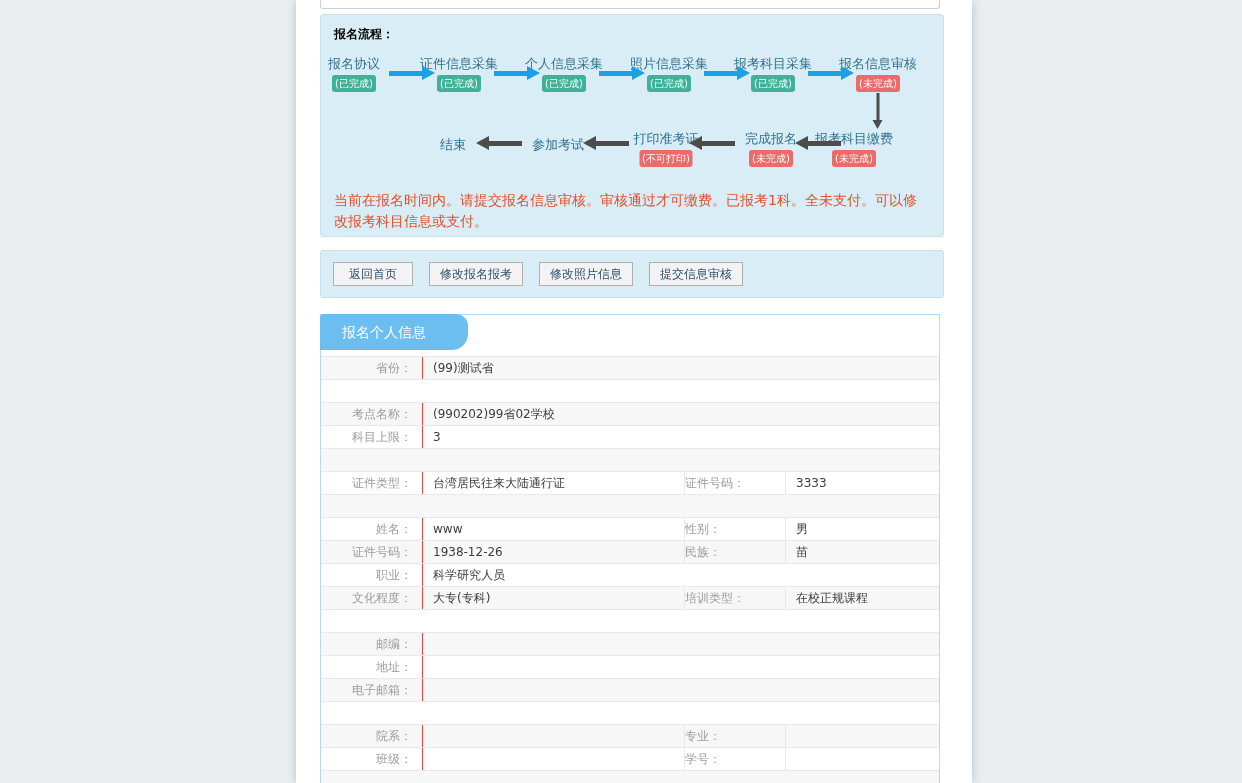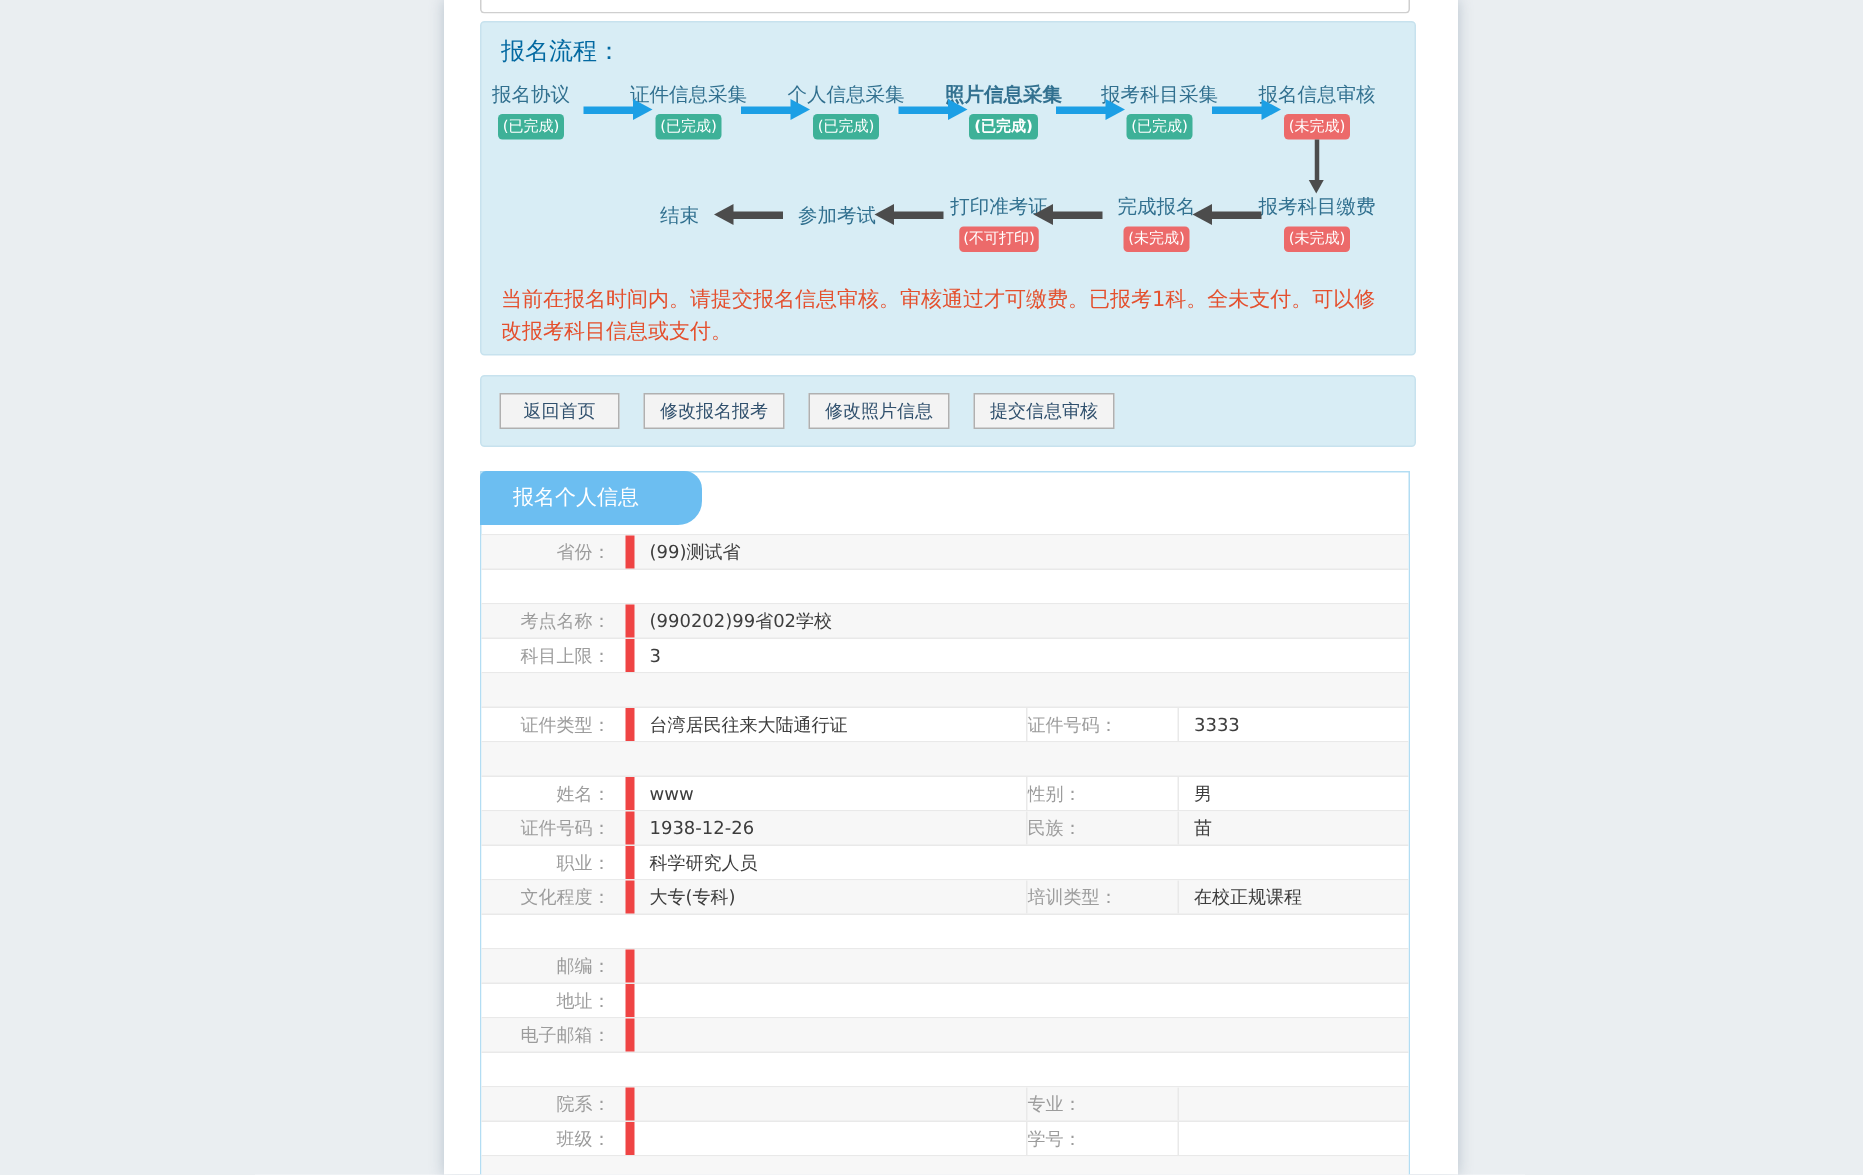--- a/index.html
+++ b/index.html
@@ -8,21 +8,21 @@
   .column { position:absolute; left:296px; top:0; width:676px; height:783px;
     background:#ffffff; box-shadow:0 0 9px rgba(120,140,160,.45); overflow:hidden; }
 
   
   .top-box { width:620px; margin-left:24px; height:9px; background:#fff;
     border:1px solid #cfcfcf; border-top:none; border-radius:0 0 3px 3px; }
 
   
   .flow-panel { width:624px; margin:5px 0 0 24px; height:223px; background:#d8edf5;
     border:1px solid #c7e2ee; border-radius:3px; padding-top:10px; }
-  .flow-title { padding-left:13px; font-size:16px; color:#0369a1; height:18px; line-height:18px; }
+  .flow-title { padding-left:13px; font-size:12px; color:#000000; height:18px; line-height:18px;font-weight:bold; }
   .flow-canvas { position:relative; height:112px; margin-top:13px; }
   .fnode { position:absolute; transform:translateX(-50%); text-align:center; white-space:nowrap; }
   .flabel { font-size:13px; color:#31708f; line-height:16px; }
   .fbadge { display:inline-block; margin-top:2px; padding:1px 3px; border-radius:3px;
     font-size:10px; line-height:15px; color:#fff; }
   .fbadge.done { background:#3eb198; }
   .fbadge.pending { background:#ec6a6a; }
   .arr { position:absolute; height:5px; background:currentColor; color:#1c9fe5; width:34px; }
   .arr.dark { color:#4c4c4c; }
   .arr.r::after { content:''; position:absolute; right:-12px; top:-5px;
@@ -44,59 +44,59 @@
   
   .profile { width:620px; margin:16px 0 0 24px; background:#fff;
     border:1px solid #b3ddf3; border-bottom:none; height:469px; }
   .tab { width:148px; height:36px; line-height:36px; background:#6cbef1; color:#fff;
     font-size:14px; padding-left:22px; border-radius:4px 12px 16px 0; margin:-1px 0 0 -1px; }
   .ptable { margin-top:6px; border-top:1px solid #e9e9e9; }
   .prow { display:flex; height:23px; line-height:22px; border-bottom:1px solid #e9e9e9;
     font-size:12px; background:#fff; }
   .prow.odd { background:#f7f7f7; }
   .cell { overflow:hidden; white-space:nowrap; }
-  .lab { width:102px; text-align:right; padding-right:10px; color:#9c9c9c; border-right:6px solid #ef4444; }
+  .lab { width:102px; text-align:right; padding-right:10px; color:#9c9c9c; border-right:1px solid #ef4444; }
   .val { padding-left:10px; color:#3d3d3d; }
   .v1 { width:262px; border-right:1px solid #e9e9e9; }
   .l2 { width:101px; text-align:left; padding-right:10px; color:#9c9c9c; border-right:1px solid #e9e9e9; }
   .v2 { flex:1; }
   .vfull { flex:1; }
   .spacer-cell { flex:1; }
 </style>
 </head>
 <body>
 
 <div class="column">
 
   <div class="top-box"></div>
 
   <div class="flow-panel">
     <div class="flow-title">报名流程：</div>
     <div class="flow-canvas" id="flow-canvas">
         <div class="fnode" style="left: 33px; top: 0px;"><div class="flabel">报名协议</div><div class="fbadge done">(已完成)</div></div>
         <div class="fnode" style="left: 138px; top: 0px;"><div class="flabel">证件信息采集</div><div class="fbadge done">(已完成)</div></div>
         <div class="fnode" style="left: 243px; top: 0px;"><div class="flabel">个人信息采集</div><div class="fbadge done">(已完成)</div></div>
-        <div class="fnode" style="left: 348px; top: 0px; font-weight: bold;"><div class="flabel">照片信息采集</div><div class="fbadge done">(已完成)</div></div>
+        <div class="fnode" style="left: 348px; top: 0px;"><div class="flabel">照片信息采集</div><div class="fbadge done">(已完成)</div></div>
         <div class="fnode" style="left: 452px; top: 0px;"><div class="flabel">报考科目采集</div><div class="fbadge done">(已完成)</div></div>
         <div class="fnode" style="left: 557px; top: 0px;"><div class="flabel">报名信息审核</div><div class="fbadge pending">(未完成)</div></div>
         <span class="arr r" style="left: 68px; top: 15px;"></span>
         <span class="arr r" style="left: 173px; top: 15px;"></span>
         <span class="arr r" style="left: 278px; top: 15px;"></span>
         <span class="arr r" style="left: 383px; top: 15px;"></span>
         <span class="arr r" style="left: 487px; top: 15px;"></span>
         <span class="varr" style="left: 557px; top: 37px;"></span>
         <div class="fnode" style="left: 132px; top: 81px;">
           <div class="flabel">结束</div>
         </div>
         <div class="fnode" style="left: 237px; top: 81px;">
           <div class="flabel">参加考试</div>
         </div>
         <div class="fnode" style="left: 345px; top: 75px;"><div class="flabel">打印准考证</div><div class="fbadge pending">(不可打印)</div></div>
         <div class="fnode" style="left: 450px; top: 75px;"><div class="flabel">完成报名</div><div class="fbadge pending">(未完成)</div></div>
-        <div class="fnode" style="left: 557px; top: 75px;"><div class="flabel">报考科目缴费</div><div class="fbadge pending">(未完成)</div></div>
+        <div class="fnode" style="left: 533px; top: 75px;"><div class="flabel">报考科目缴费</div><div class="fbadge pending">(未完成)</div></div>
         <span class="arr l dark" style="left: 167px; top: 85px;"></span>
         <span class="arr l dark" style="left: 274px; top: 85px;"></span>
         <span class="arr l dark" style="left: 380px; top: 85px;"></span>
         <span class="arr l dark" style="left: 486px; top: 85px;"></span>
       </div>
     <div class="flow-notice">当前在报名时间内。请提交报名信息审核。审核通过才可缴费。已报考1科。全未支付。可以修改报考科目信息或支付。</div>
   </div>
 
   <div class="btn-panel" id="btn-panel">
       <button class="act-btn">返回首页</button>

